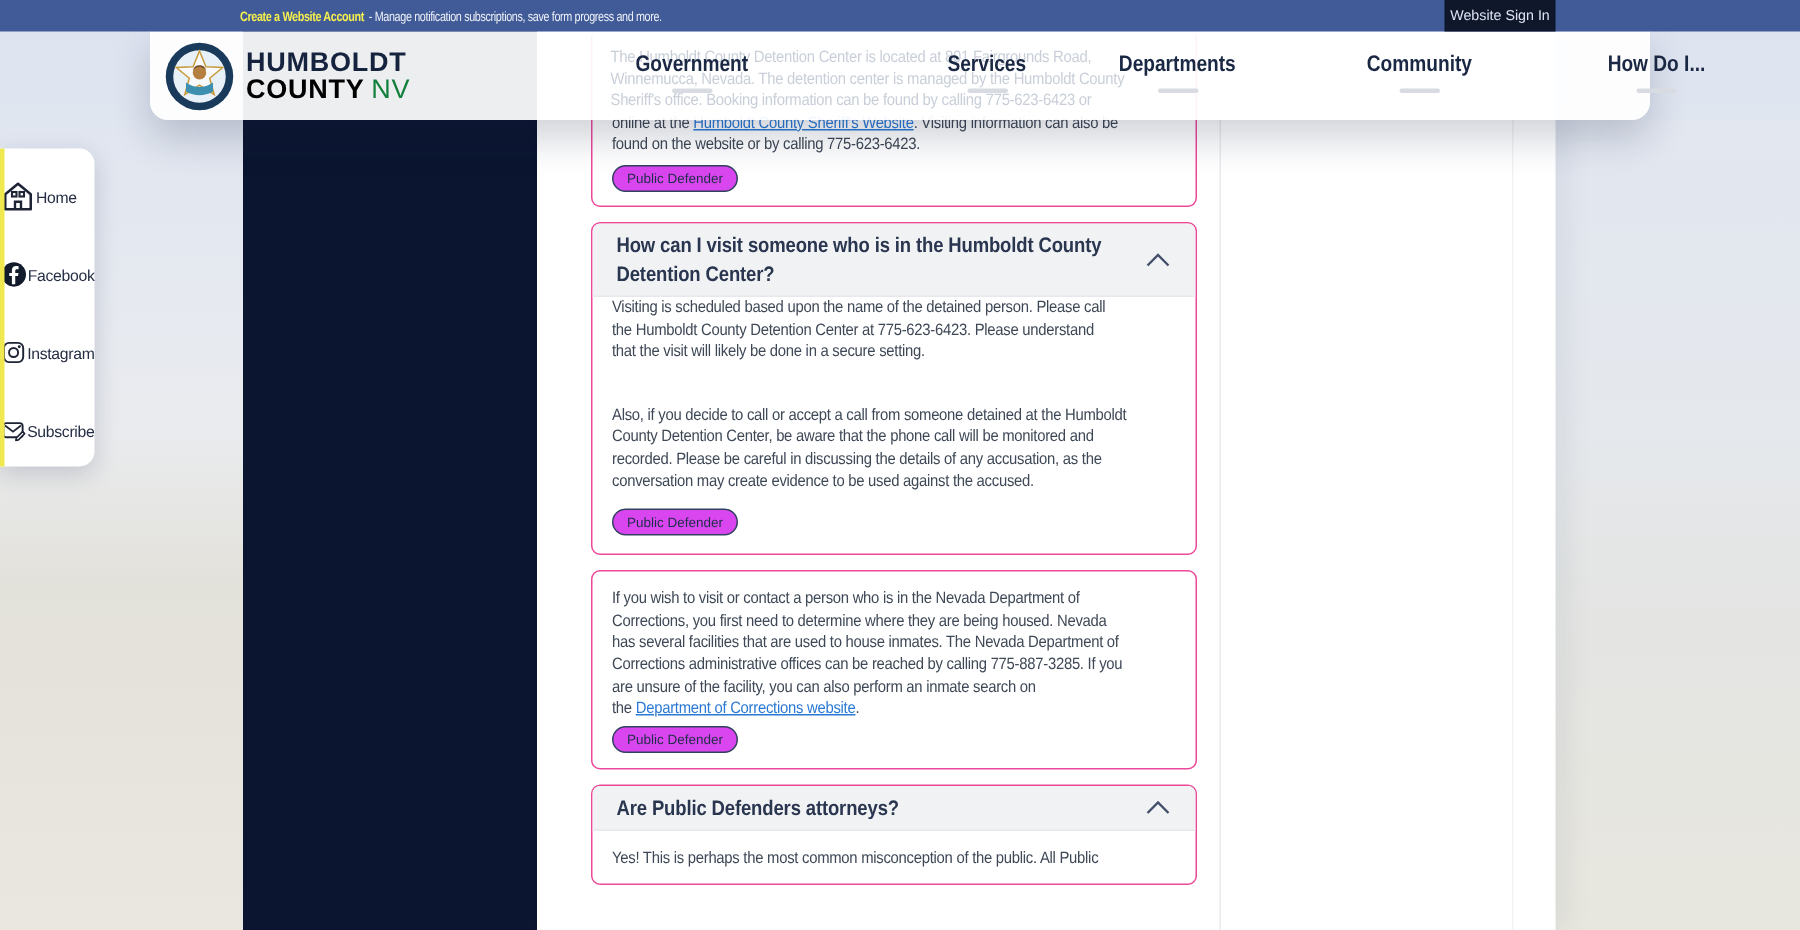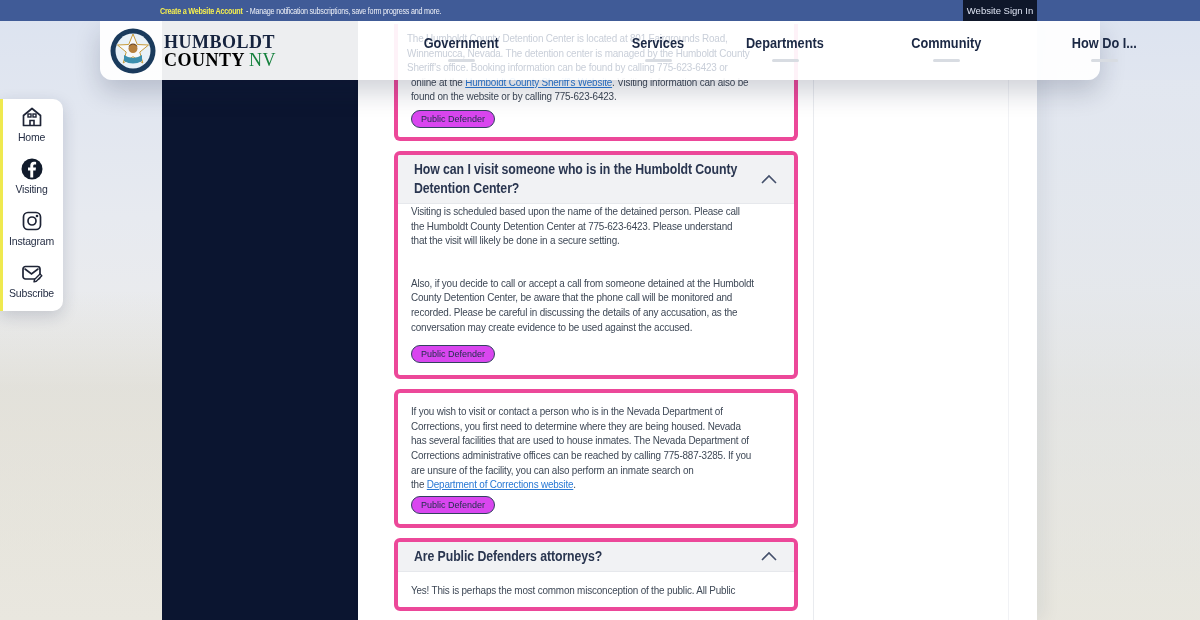--- a/index.html
+++ b/index.html
@@ -18,21 +18,21 @@
   .navy-band{position:absolute;left:162px;top:21px;width:196px;bottom:0;background:#0b1530;z-index:1;}
 
   
   .wrap{position:absolute;left:358px;top:21px;width:679px;bottom:0;background:#ffffff;z-index:2;
     box-shadow:8px 0 16px rgba(25,35,70,.06);}
   .wrap .divider{position:absolute;left:455px;top:59px;bottom:0;width:1px;background:#e9ebef;}
   .wrap .divider2{position:absolute;left:650px;top:59px;bottom:0;width:1px;background:#f1f2f5;}
 
   
   .faq-col{position:absolute;left:394px;top:21px;width:404px;z-index:3;}
-  .box{background:#fff;border:4px solid #ec4899;border-radius:6px;box-sizing:border-box;}
+  .box{background:#fff;border:1px solid #ec4899;border-radius:6px;box-sizing:border-box;}
   .intro-box{border-top:none;border-radius:0 0 6px 6px;margin-top:3px;padding:7px 13px 9px;}
   .acc{margin-top:10px;overflow:hidden;}
   .acc-header{position:relative;background:#f1f2f4;padding:5px 8px 5px 16px;cursor:pointer;
     border-bottom:1px solid #e6e8ec;}
   .qtitle{font-size:14px;font-weight:600;color:#2a3650;line-height:19px;letter-spacing:-.1px;
     transform:scaleX(.88);transform-origin:0 50%;}
   .chev{position:absolute;right:16px;top:50%;margin-top:-5px;}
   .acc-body{padding:0 13px 12px;}
   .acc-body.tight{padding:11px 13px 10px;}
 
@@ -56,35 +56,35 @@
     font-size:9px;letter-spacing:-.3px;white-space:nowrap;transform:scaleX(.8);transform-origin:0 50%;color:#eef1f8;}
   .promo b{color:#f6ef4e;margin-right:4px;}
   .signin{position:absolute;left:963px;top:0;width:74px;height:21px;background:#0f172a;
     display:flex;align-items:center;justify-content:center;font-size:9.5px;color:#dde3f2;cursor:pointer;}
 
   
   .header{position:absolute;left:100px;top:21px;width:1000px;height:59px;z-index:50;
     background:rgba(255,255,255,.93);border-radius:0 0 12px 12px;
     box-shadow:0 12px 26px rgba(20,30,60,.20);}
   .logo{position:absolute;left:10px;top:7px;display:flex;align-items:center;z-index:6;}
-  .logo-text{margin-left:8px;line-height:18px;font-family:Liberation Serif, serif;}
+  .logo-text{margin-left:8px;line-height:18px;}
   .logo-l1{font-size:18px;font-weight:900;letter-spacing:.5px;color:#16233e;}
   .logo-l2{font-size:18px;font-weight:900;letter-spacing:.5px;color:#000000;display:inline;}
   .logo-suffix{font-size:18px;font-weight:400;letter-spacing:.5px;color:#15803d;}
   .nav-item{position:absolute;top:13px;display:flex;flex-direction:column;align-items:center;z-index:6;cursor:pointer;}
   .nav-label{font-size:15px;font-weight:800;color:#1b2844;white-space:nowrap;transform:scaleX(.85);}
   .nav-underline{width:27px;height:3px;border-radius:2px;background:#d8dce2;margin-top:8px;}
   .n1{left:320px;width:82px;} .n2{left:489px;width:58px;margin-left:40px;} .n3{left:648px;width:74px;}
   .n4{left:808px;width:76px;} .n5{left:971px;width:67px;}
 
   
   .social{position:absolute;left:0;top:99px;width:63px;height:212px;background:#fff;z-index:40;
     border-radius:0 10px 10px 0;box-shadow:0 5px 16px rgba(30,40,70,.18);padding-top:6px;box-sizing:border-box;}
   .social:before{content:"";position:absolute;left:0;top:0;bottom:0;width:3px;background:#efe94f;}
-  .s-item{display:flex;flex-direction:column;align-items:center;height:52px;cursor:pointer;}
+  .s-item{display:flex;flex-direction:row;align-items:center;height:52px;cursor:pointer;}
   .s-label{font-size:10.5px;color:#252e44;margin-top:2px;letter-spacing:-.2px;}
 </style>
 </head>
 <body>
 
 <div class="bg-art"></div>
 <div class="bg-art2"></div>
 <div class="navy-band"></div>
 
 <div class="wrap">
@@ -207,21 +207,21 @@
       <rect x="13" y="9" width="3" height="3" fill="none" stroke="#1e2436" stroke-width="1.4"></rect>
       <path d="M10 20.5 L10 15.5 L14 15.5 L14 20.5" fill="none" stroke="#1e2436" stroke-width="1.6"></path>
     </svg>
     <div class="s-label">Home</div>
   </div>
   <div class="s-item">
     <svg width="24" height="24" viewBox="0 0 24 24">
       <circle cx="12" cy="12" r="10.5" fill="#111b2b"></circle>
       <path d="M13.2 20.5 L13.2 13.4 L15.6 13.4 L16 10.6 L13.2 10.6 L13.2 8.9 C13.2 8 13.6 7.4 14.7 7.4 L16.1 7.4 L16.1 4.9 C15.6 4.8 14.7 4.7 13.9 4.7 C11.7 4.7 10.3 6 10.3 8.5 L10.3 10.6 L8 10.6 L8 13.4 L10.3 13.4 L10.3 20.5 Z" fill="#ffffff"></path>
     </svg>
-    <div class="s-label">Visiting</div>
+    <div class="s-label">Facebook</div>
   </div>
   <div class="s-item">
     <svg width="24" height="24" viewBox="0 0 24 24">
       <rect x="3.5" y="3.5" width="17" height="17" rx="4.5" fill="none" stroke="#1e2436" stroke-width="1.7"></rect>
       <circle cx="12" cy="12" r="4" fill="none" stroke="#1e2436" stroke-width="1.7"></circle>
       <circle cx="17" cy="7" r="1.3" fill="#1e2436"></circle>
     </svg>
     <div class="s-label">Instagram</div>
   </div>
   <div class="s-item">

